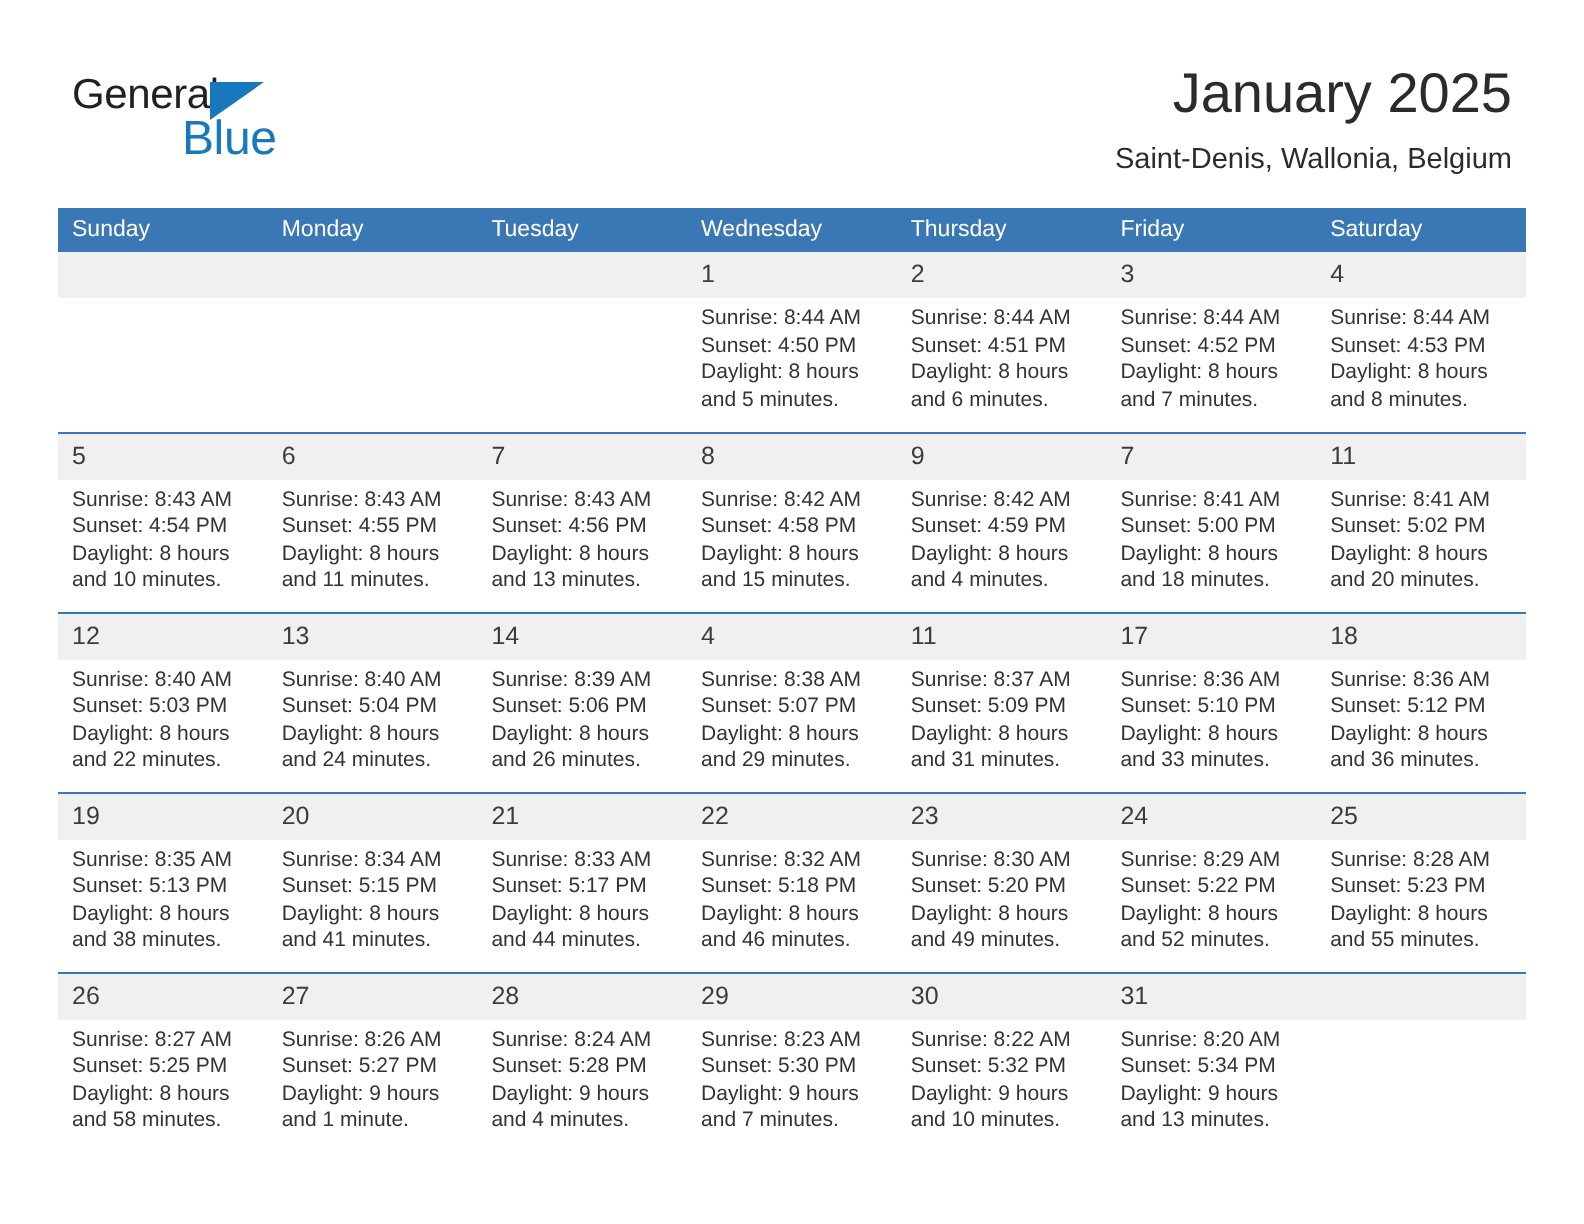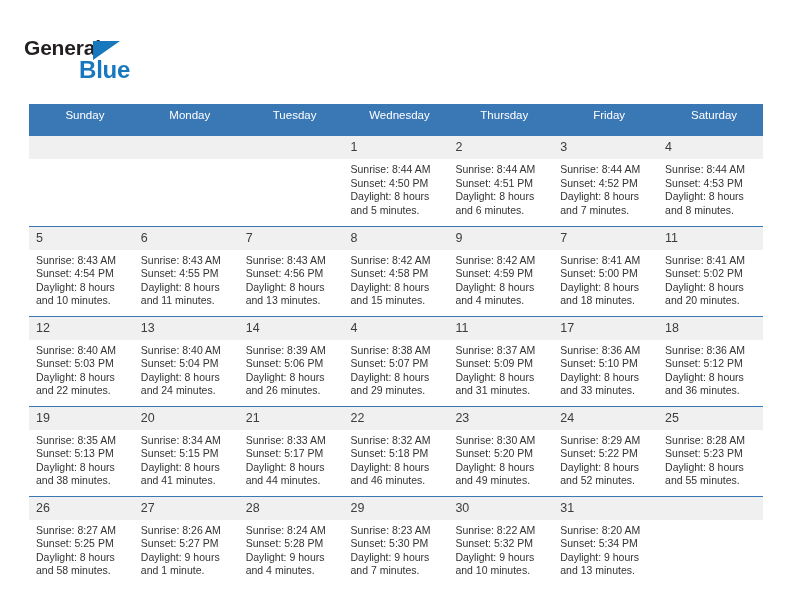--- a/index.html
+++ b/index.html
@@ -23,25 +23,24 @@
 
   
   .header {
     position: absolute;
     left: 0; top: 0;
     width: 792px;
     height: 100px;
   }
   .brand {
     position: absolute;
-    left: 24px;
+    left: 36px;
     top: 36px;
     width: 150px;
     height: 48px;
-    font-weight: bold;
   }
   .brand-general {
     position: absolute;
     left: 0; top: 0;
     font-size: 21px;
     color: #231f20;
     letter-spacing: -0.2px;
     line-height: 24px;
   }
   .brand-triangle {
@@ -89,22 +88,22 @@
     top: 104px;
     width: 734px;
     border-collapse: collapse;
     table-layout: fixed;
   }
   .calendar th {
     background: #3a77b5;
     color: #ffffff;
     font-size: 11.5px;
     font-weight: normal;
-    text-align: center;
-    padding: 5px 0 15px 7px;
+    text-align: left;
+    padding: 5px 0 5px 7px;
     height: 22px;
     border: none;
   }
   .calendar td {
     vertical-align: top;
     padding: 0;
     border: none;
     border-top: 1.6px solid #3a77b5;
     height: 90px;
     width: 104.85px;
@@ -142,20 +141,24 @@
 <div class="page">
 
   <div class="header">
 
     <div class="brand">
       <span class="brand-general">General</span>
       <span class="brand-triangle"></span>
       <span class="brand-blue">Blue</span>
     </div>
 
+    <div class="title-block">
+      <h1 class="cal-title">January 2025</h1>
+      <h2 class="cal-subtitle">Saint-Denis, Wallonia, Belgium</h2>
+    </div>
 
   </div>
 
   <table class="calendar">
     <thead>
       <tr>
         <th>Sunday</th>
         <th>Monday</th>
         <th>Tuesday</th>
         <th>Wednesday</th>

